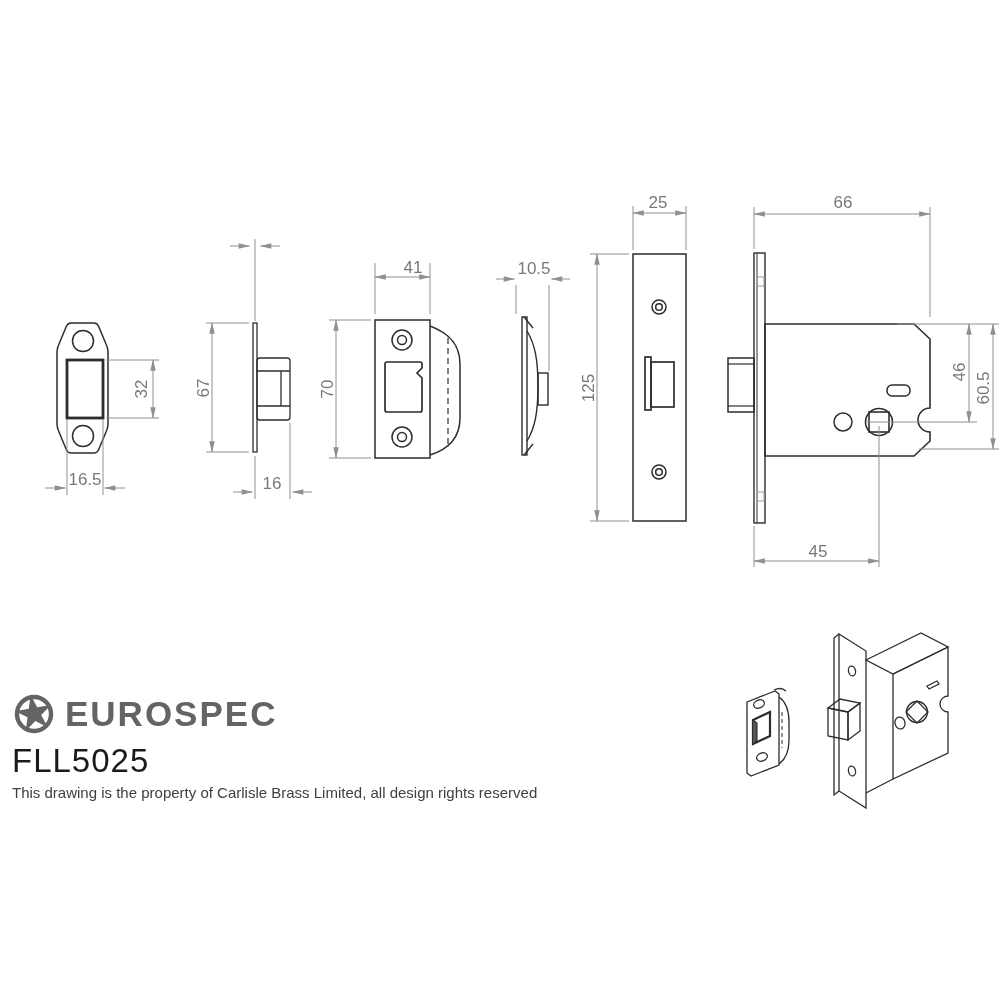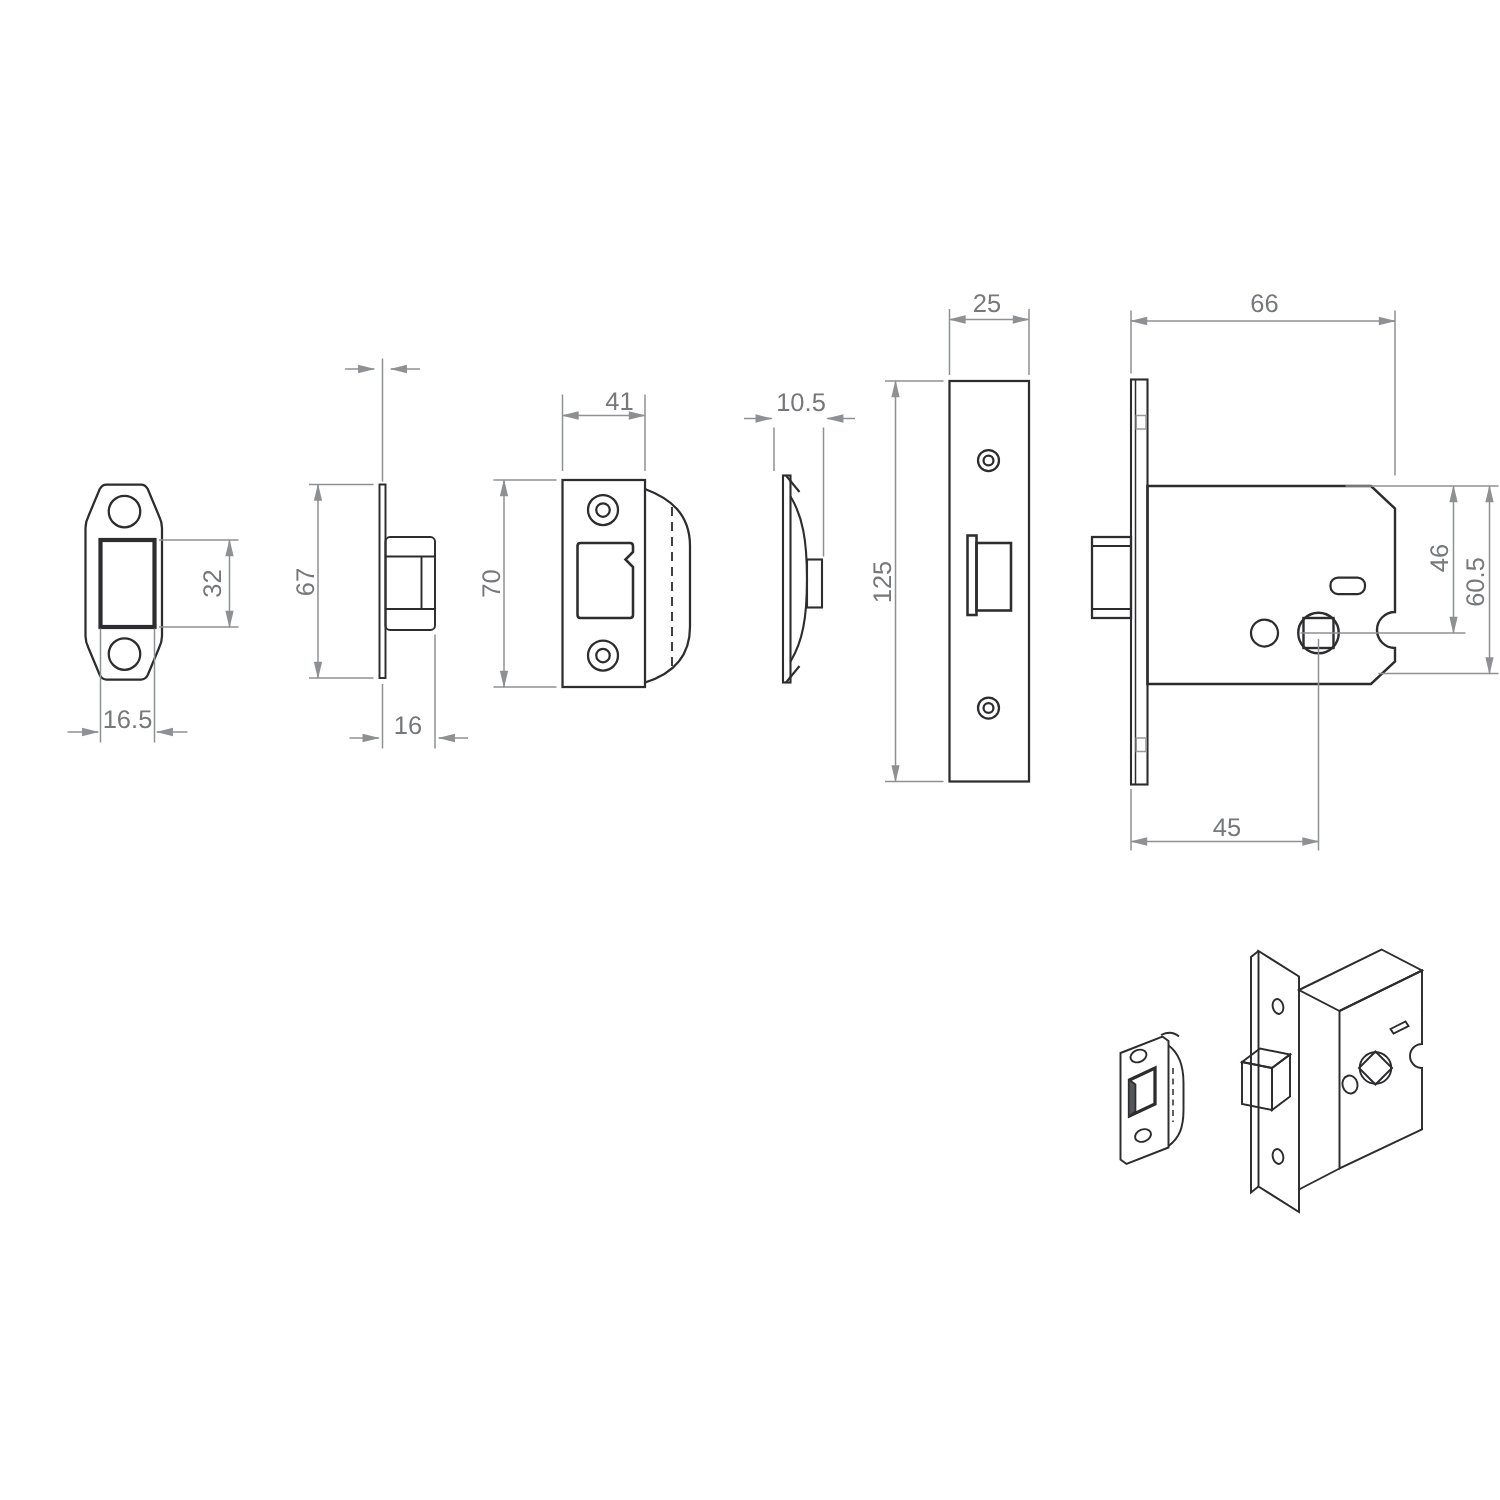--- a/index.html
+++ b/index.html
@@ -176,14 +176,25 @@
     <path d="M893,674 L948,647 L948,696 A8,8 0 0 0 948,712 L948,753 L893,779 Z"></path>
     <line x1="866" y1="793" x2="893" y2="779"></line>
     <circle cx="917" cy="712" r="10.5"></circle>
     <polygon points="917,701 928,712 917,723 906,712"></polygon>
     <ellipse cx="900" cy="723" rx="5" ry="6" transform="rotate(-14 900 723)"></ellipse>
     <polygon points="927,686 937,681 939,684 929,689"></polygon>
   </g>
 </svg>
 
   
+  <div class="logo-block">
+    <div class="logo-row">
+      <svg width="44" height="44" viewBox="0 0 40 40">
+        <circle cx="20" cy="20" r="15.5" fill="none" stroke="#636466" stroke-width="4"></circle>
+        <path fill="#636466" transform="rotate(-10 20 20)" d="M20,2.5 L23.9,14.5 L36.6,14.6 L26.3,22 L30.2,34.1 L20,26.5 L9.8,34.1 L13.7,22 L3.4,14.6 L16.1,14.5 Z"></path>
+      </svg>
+      <span class="brand-name">EUROSPEC</span>
+    </div>
+    <div class="model-code">FLL5025</div>
+    <div class="copyright">This drawing is the property of Carlisle Brass Limited, all design rights reserved</div>
+  </div>
 
 </div>
 
 </body></html>

